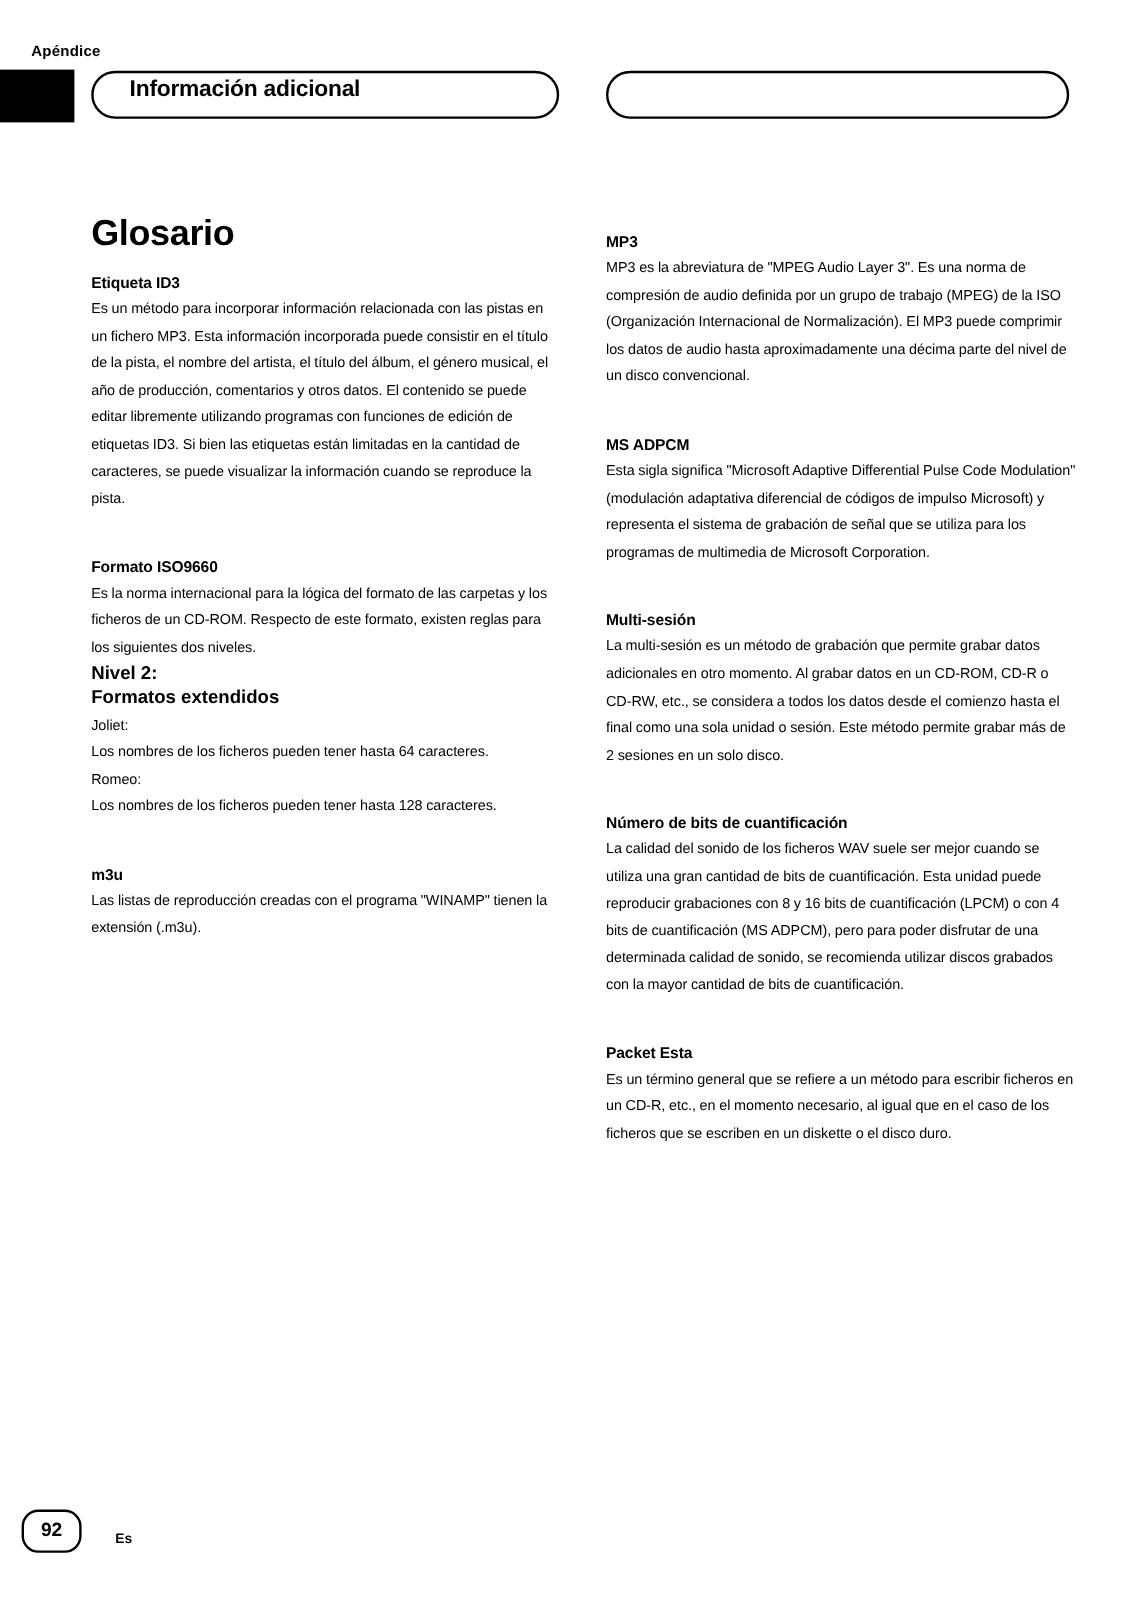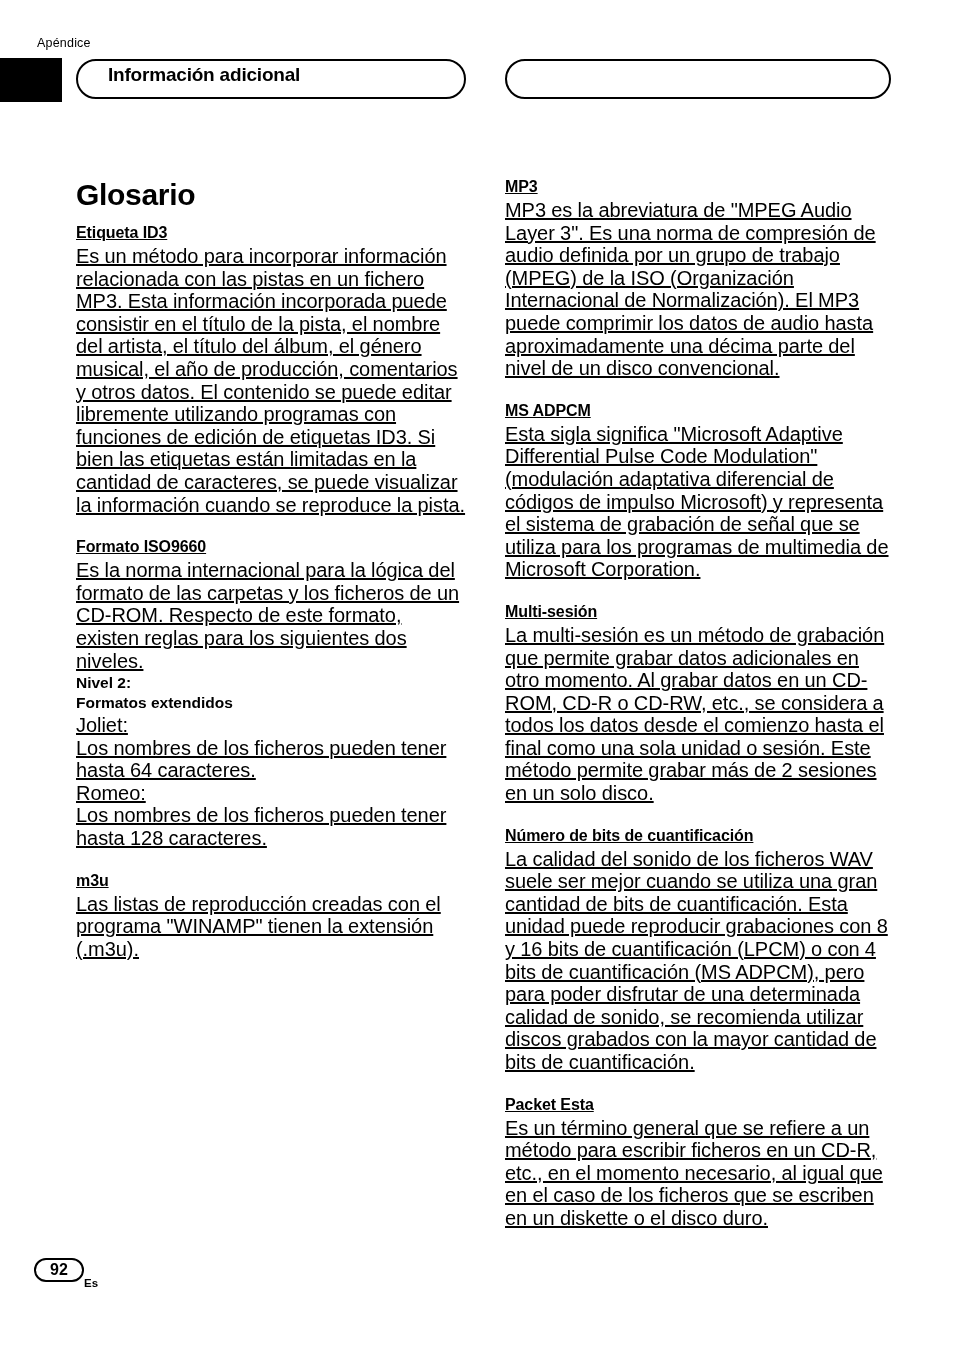--- a/index.html
+++ b/index.html
@@ -20,23 +20,22 @@
     width: 954px;
     height: 1352px;
   }
 
   
   .appendix-label {
     position: absolute;
     left: 26px;
     top: 36px;
     font-size: 12.5px;
-    font-weight: normal;
+    font-weight: bold;
     letter-spacing: 0.2px;
-    margin-left: 11px;
   }
   .black-tab {
     position: absolute;
     left: 0;
     top: 58px;
     width: 62px;
     height: 44px;
     background: #000000;
   }
   .header-pill {
@@ -74,62 +73,60 @@
   .col.left { left: 76px; }
   .col.right { left: 505px; }
 
   h1.glosario {
     font-size: 30px;
     font-weight: bold;
     margin: 0 0 12px 0;
     letter-spacing: -0.3px;
   }
   .sec-head {
-    font-size: 16px;
+    font-size: 13px;
     font-weight: bold;
-    margin: 0 0 3px 0;
+    margin: 16px 0 3px 0;
     letter-spacing: -0.1px;
-    text-decoration: underline;
   }
   .sub-head {
     font-size: 15.5px;
     font-weight: bold;
     margin: 2px 0 2px 0;
   }
   p.body {
-    font-size: 20px;
+    font-size: 12px;
     line-height: 22.6px;
     margin: 0 0 0 0;
     letter-spacing: -0.05px;
     word-spacing: -0.2px;
-    text-decoration: underline;
   }
   .gap {
     height: 22px;
   }
 
   
   .footer-pill {
     position: absolute;
-    left: 34px;
+    left: 18px;
     top: 1258px;
     width: 50px;
-    height: 24px;
+    height: 36px;
     border: 2.2px solid #000000;
     border-radius: 14px;
     display: flex;
     align-items: center;
     justify-content: center;
     font-size: 16px;
     font-weight: bold;
     box-sizing: border-box;
   }
   .footer-lang {
     position: absolute;
-    left: 84px;
+    left: 96px;
     top: 1277px;
     font-size: 11.5px;
     font-weight: bold;
   }
 </style>
 </head>
 <body>
 
 <div class="page">
 

